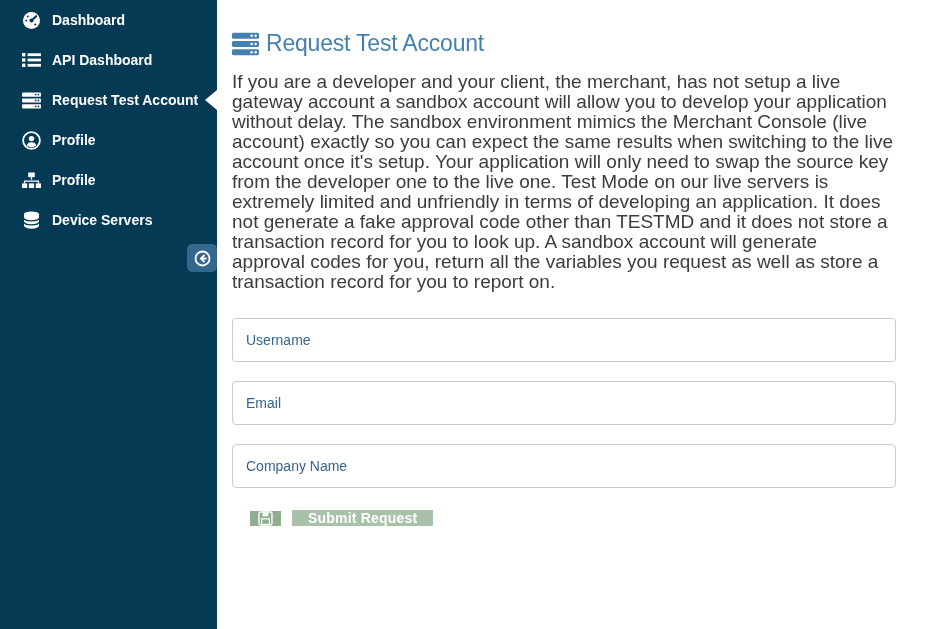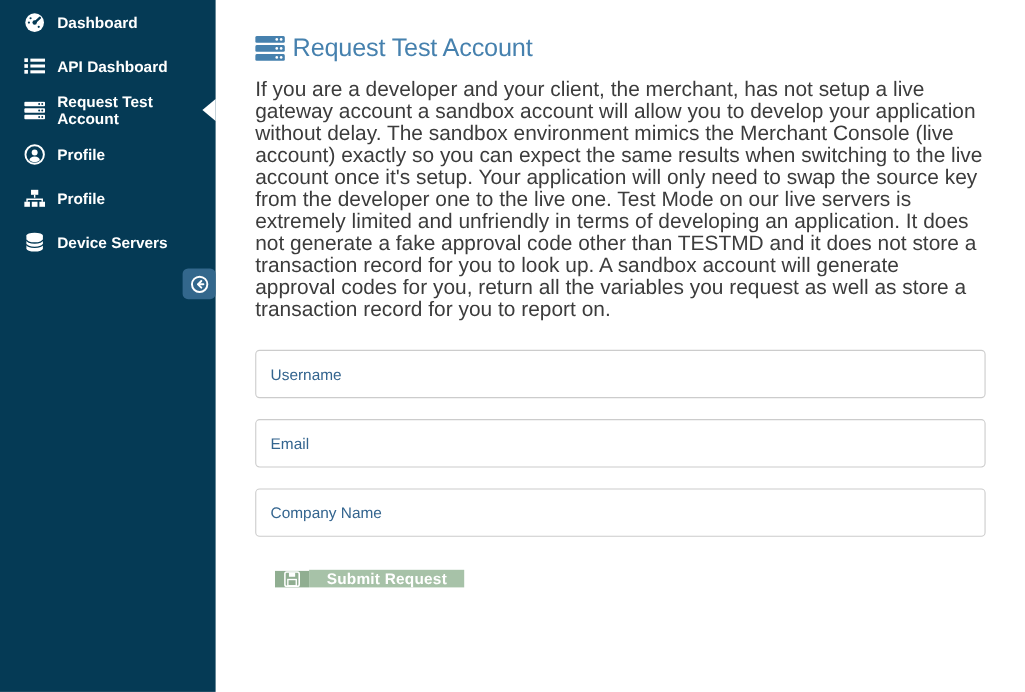--- a/index.html
+++ b/index.html
@@ -8,21 +8,21 @@
     font-family: "Liberation Sans", sans-serif;
     background: #ffffff;
     position: relative;
     overflow: hidden;
   }
 
   
   .sidebar {
     position: absolute;
     left: 0; top: 0;
-    width: 196px; height: 629px;
+    width: 217px; height: 629px;
     background: #053a55;
   }
   .nav-item {
     display: flex;
     align-items: center;
     height: 40px;
     padding-left: 20px;
     gap: 10px;
     color: #ffffff;
     font-size: 14px;
@@ -96,28 +96,29 @@
     font-family: "Liberation Sans", sans-serif;
     font-size: 14px;
     color: #404040;
     background: #ffffff;
     outline: none;
   }
   .form-field::placeholder { color: #34658f; opacity: 1; }
 
   .submit-btn {
     display: inline-flex;
-    align-items: center;
+    align-items: flex-end;
     height: 31px;
     margin-top: 1px;
     border: none;
     padding: 18px;
     background: none;
     cursor: pointer;
     font-family: "Liberation Sans", sans-serif;
+    gap: 11px;
   }
   .submit-icon-cell {
     width: 31px;
     background: #90ae91;
     display: flex;
     align-items: center;
     justify-content: center;
   }
   .submit-label-cell {
     background: #a7c2a8;

